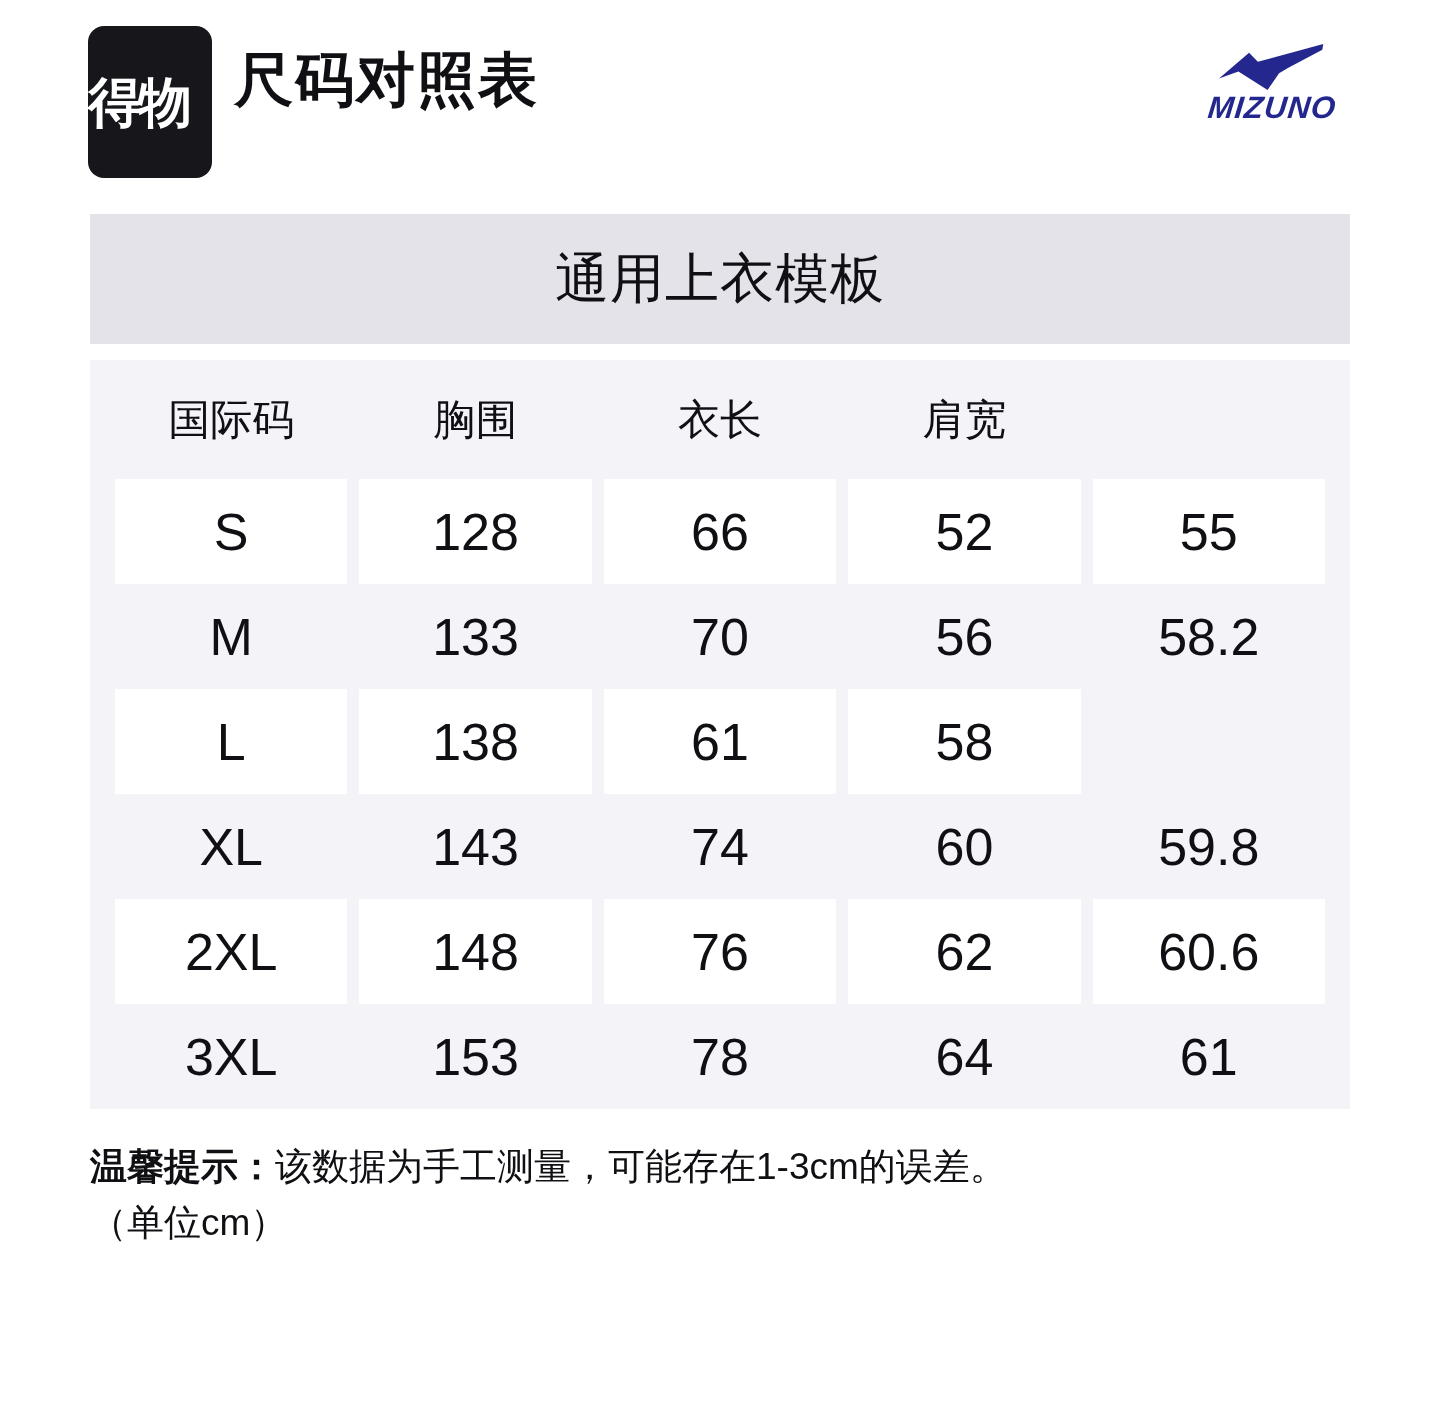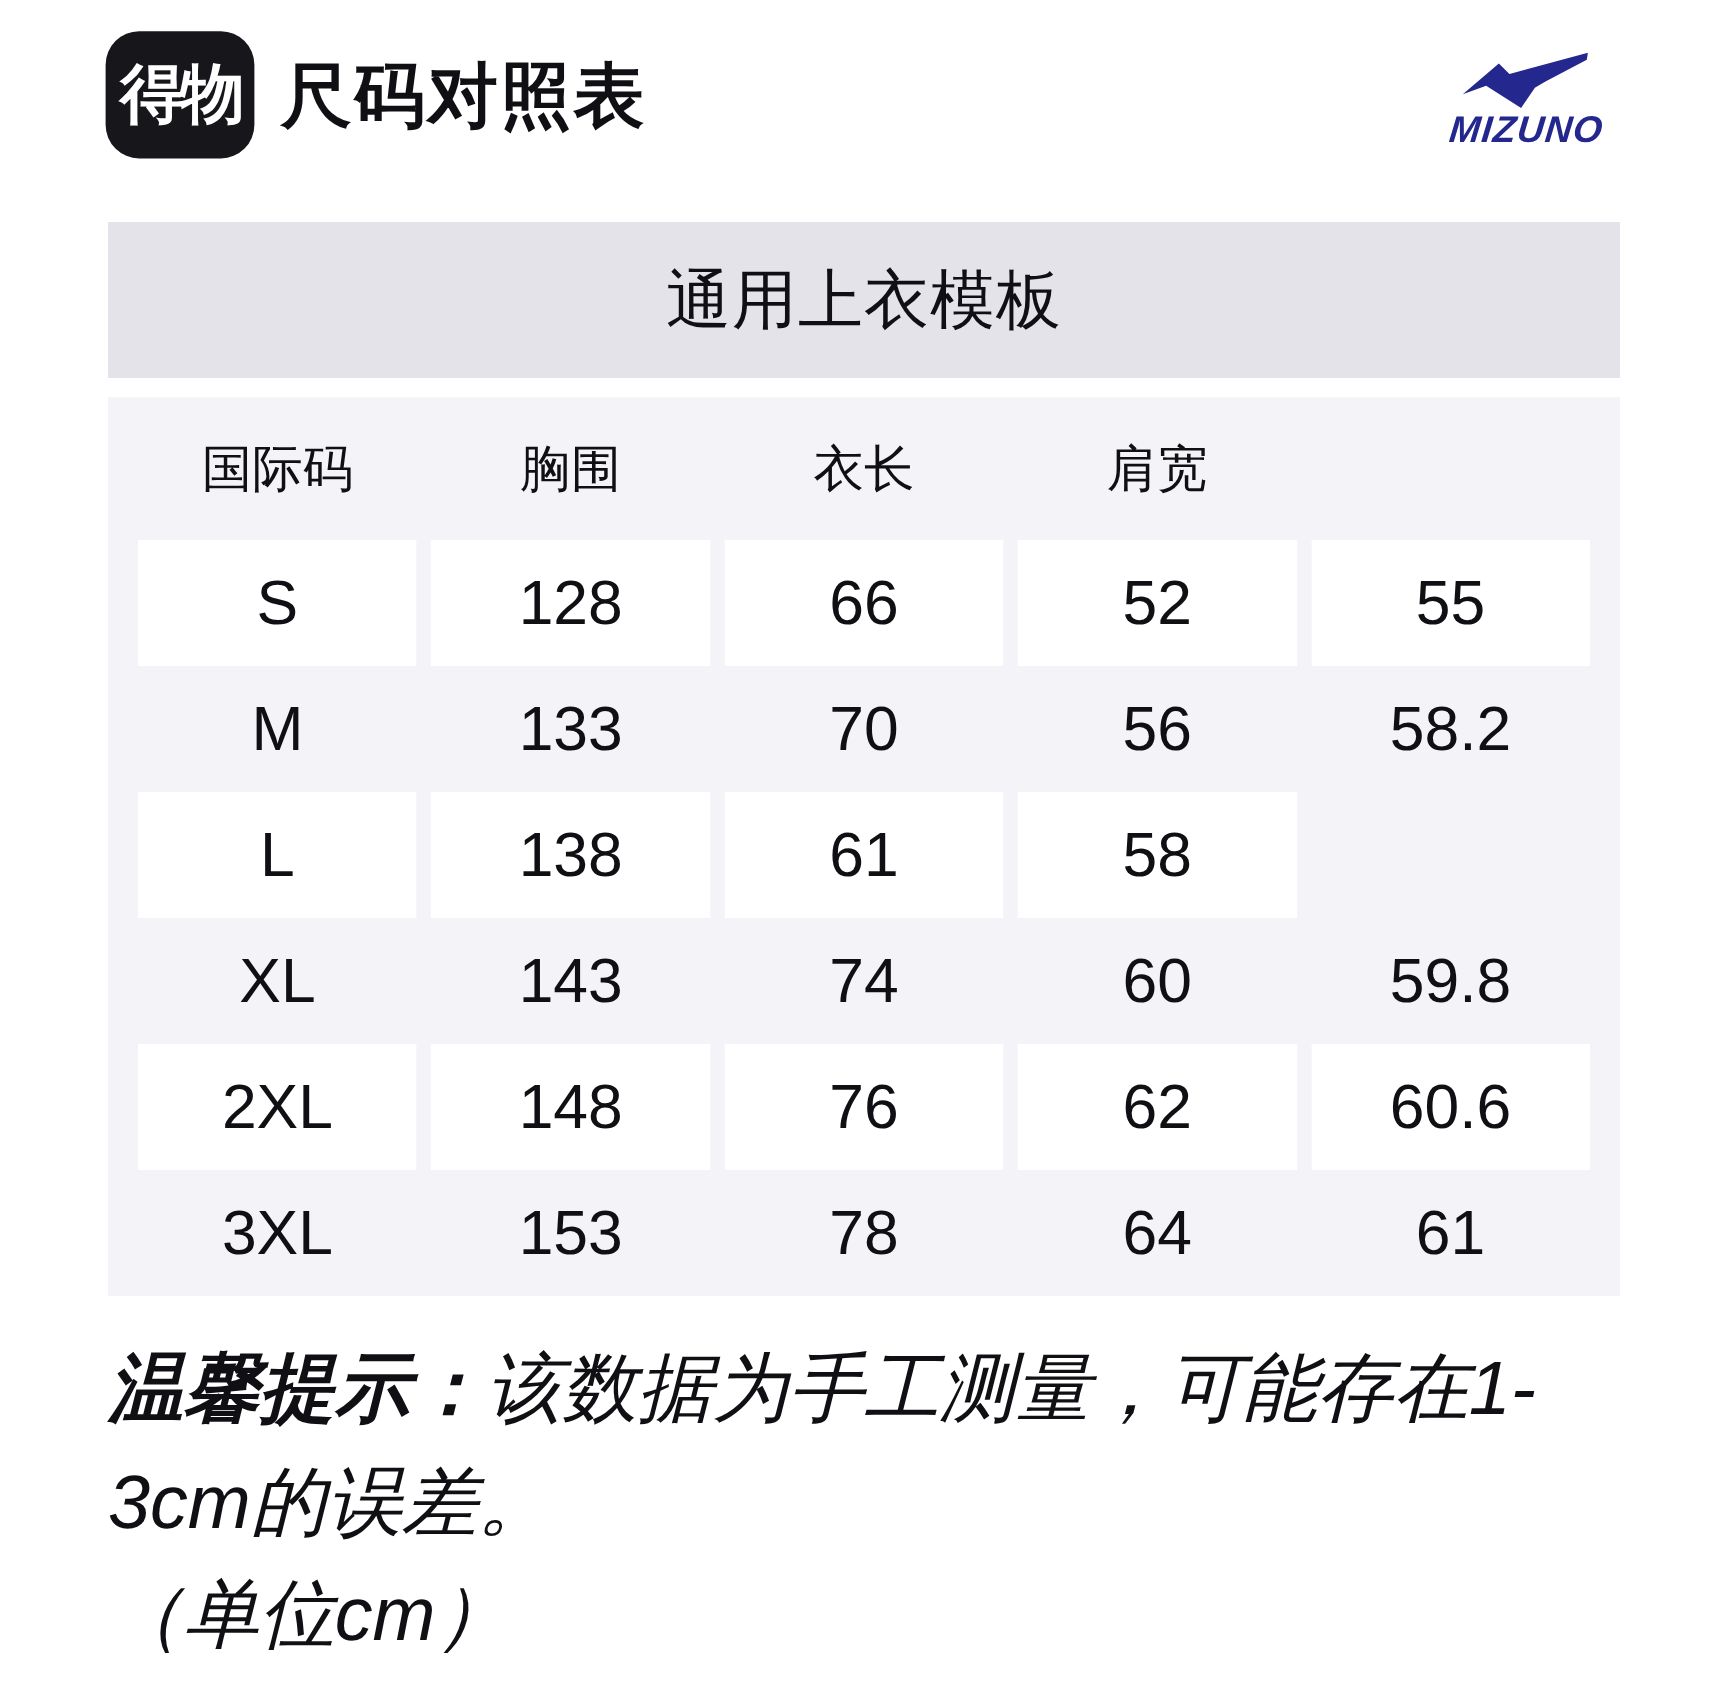--- a/index.html
+++ b/index.html
@@ -34,26 +34,25 @@
     align-items: flex-start;
     padding: 26px 104px 0 88px;
   }
   .header-left {
     display: flex;
     align-items: flex-start;
     gap: 22px;
   }
   .app-logo {
     width: 124px;
-    height: 106px;
+    height: 152px;
     background: var(--logo-bg);
-    border-radius: 28px;
-    display: flex;
-    align-items: center;
-    justify-content: center;
+    border-radius: 16px;
+    display: flex;
+    align-items: center;
     flex: none;
   }
   .app-logo-text {
     color: var(--logo-text);
     font-size: 54px;
     font-weight: 700;
     letter-spacing: -4px;
     line-height: 1;
   }
   .page-title {
@@ -84,21 +83,21 @@
     font-weight: 700;
     font-style: italic;
     letter-spacing: 1px;
     color: var(--brand-blue);
     transform: skewX(-6deg);
     line-height: 1;
   }
 
   
   .template-bar {
-    margin: 53px 90px 16px 90px;
+    margin: 36px 90px 16px 90px;
     height: 130px;
     background: var(--bar-bg);
     display: flex;
     align-items: center;
     justify-content: center;
     font-size: 54px;
     font-weight: 500;
     letter-spacing: 1px;
   }
 
@@ -132,24 +131,23 @@
     color: var(--text);
   }
   .trow.alt-white .cell { background: var(--cell-bg); }
 
   
   .note {
     margin: 30px 90px 0 90px;
   }
   .note p {
     margin: 0;
-    font-size: 63px;
+    font-size: 37px;
     line-height: 1.5;
     color: var(--text);
-    font-style: italic;
   }
   .note-prefix { font-weight: 700; }
   .note-line2 { margin-top: 6px; }
 </style>
 </head>
 <body>
 
 <div class="page">
 
   <header class="header">

